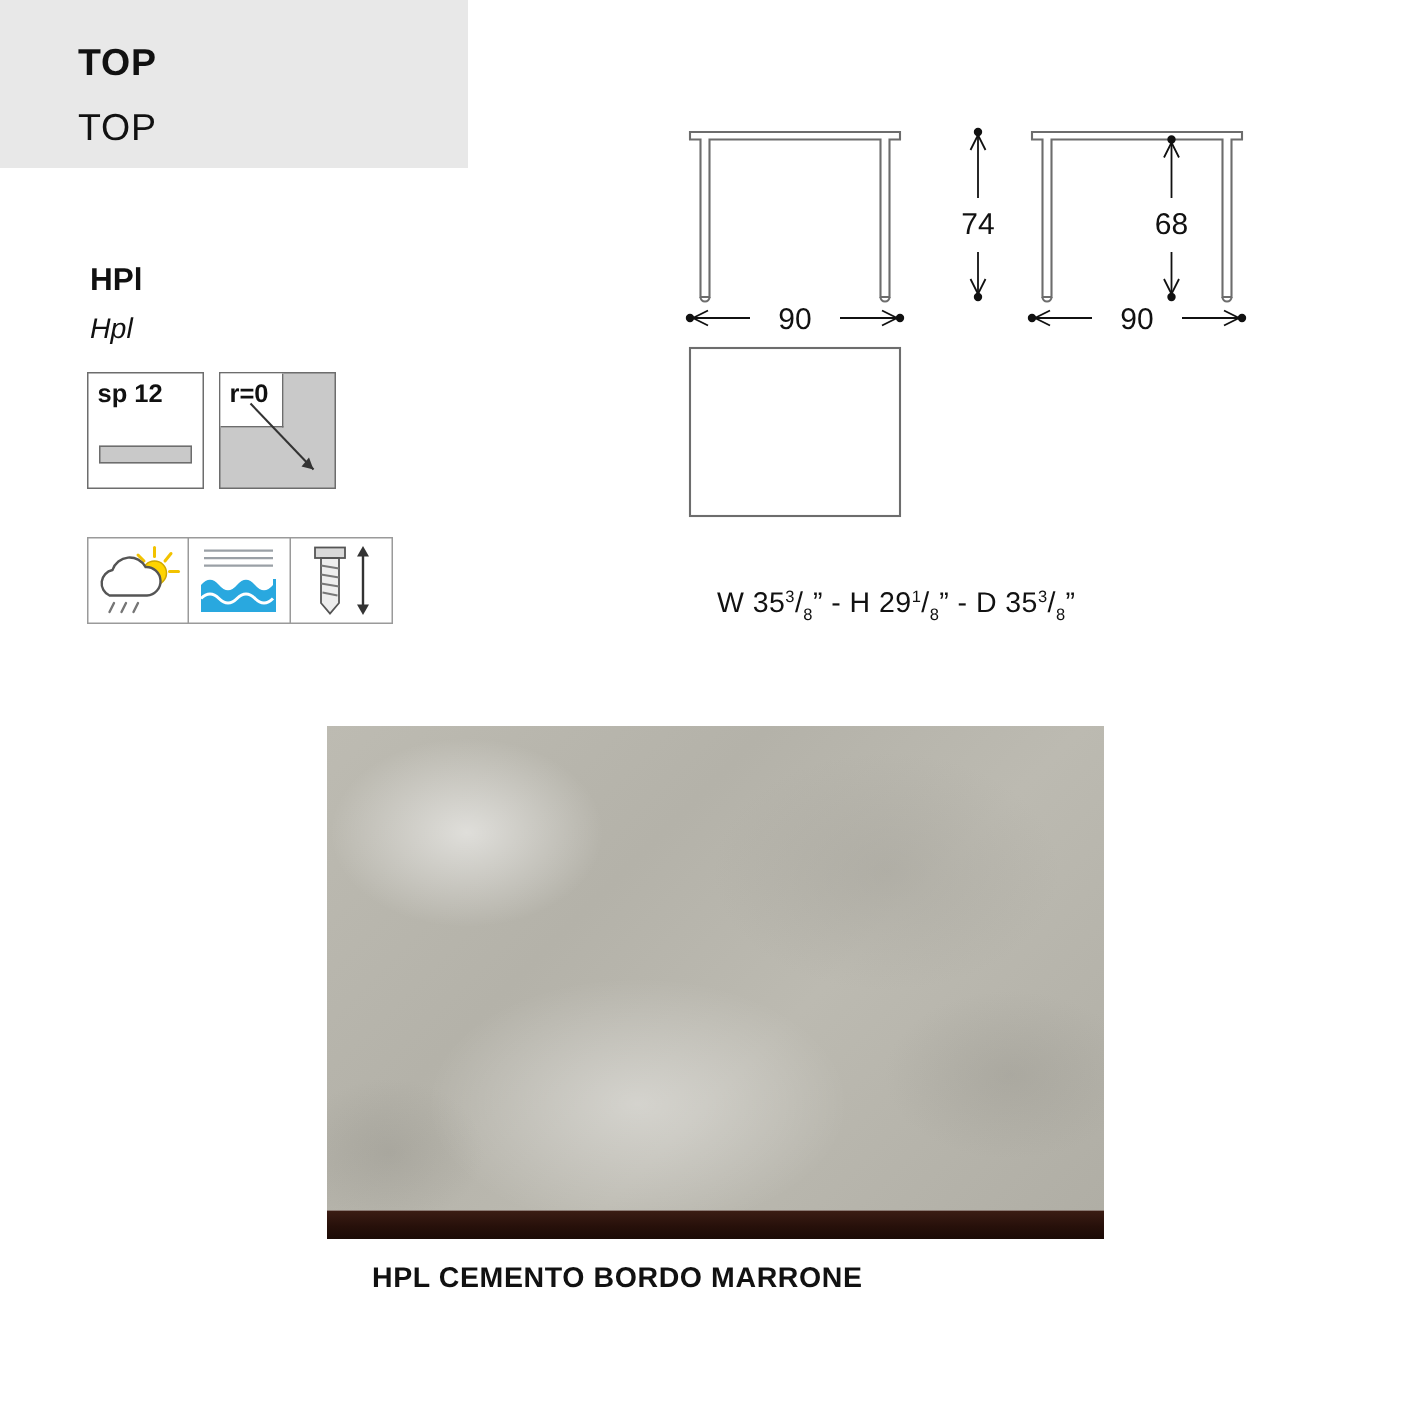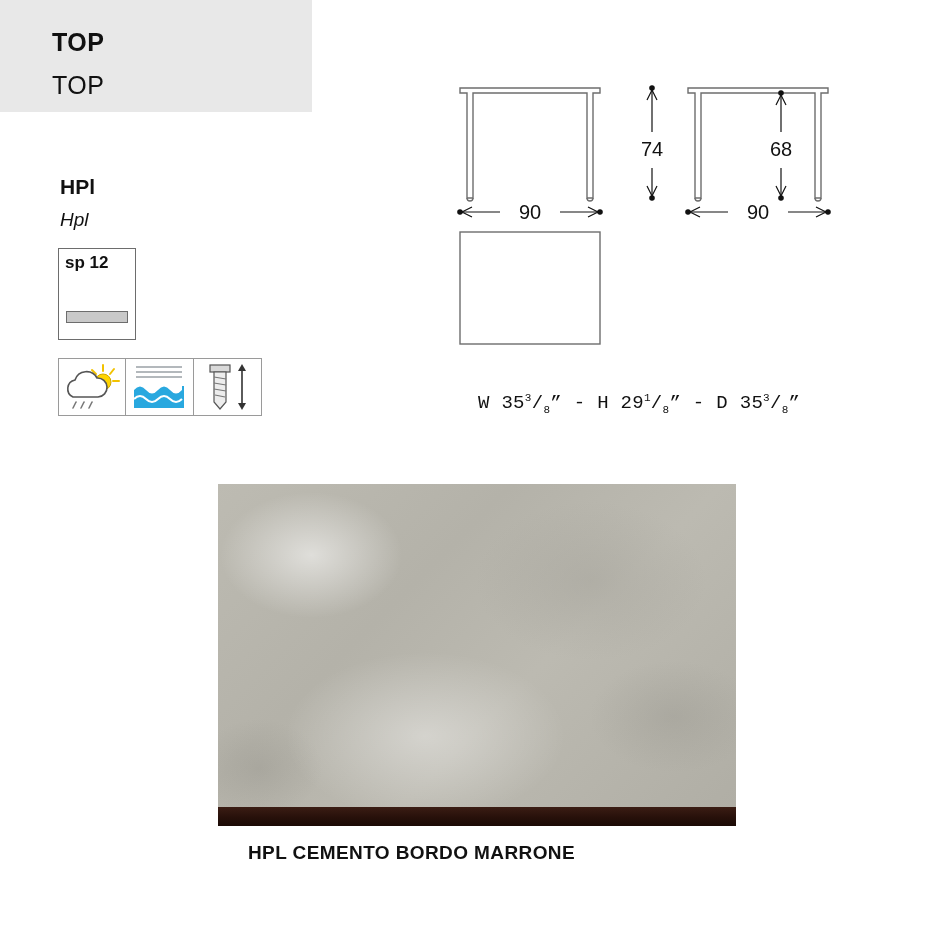--- a/index.html
+++ b/index.html
@@ -65,21 +65,21 @@
   
   .spec-row {
     position: absolute;
     left: 58px;
     top: 248px;
     display: flex;
     gap: 10px;
   }
   .spec-box {
     width: 78px;
-    height: 92px;
+    height: 78px;
     border: 1px solid #6d6d6d;
     background: #ffffff;
     position: relative;
     box-sizing: border-box;
     padding-left: 36px;
   }
   .spec-box .spec-label {
     position: absolute;
     left: 6px;
     top: 4px;
@@ -149,21 +149,21 @@
     fill: #111;
     font-family: "Liberation Sans", sans-serif;
   }
 
   .inches-line {
     position: absolute;
     left: 478px;
     top: 392px;
     font-size: 19px;
     color: #111;
-    font-family: Liberation Mono, monospace;
+    font-family: Liberation Sans, sans-serif;
     letter-spacing: 0.3px;
   }
   .inches-line sup, .inches-line sub {
     font-size: 11px;
   }
 
   
   .swatch-wrap {
     position: absolute;
     left: 218px;
@@ -211,20 +211,28 @@
 <div class="header-subtitle">TOP</div>
 
 <div class="mat-name">HPl</div>
 <div class="mat-name-it">Hpl</div>
 
 <div class="spec-row">
   <div class="spec-box thickness">
     <span class="spec-label">sp 12</span>
     <span class="bar"></span>
   </div>
+  <div class="spec-box radius">
+    <span class="inner-white"></span>
+    <span class="spec-label">r=0</span>
+    <svg class="arrow-svg" width="62" height="60" viewBox="0 0 62 60">
+      <line x1="8" y1="6" x2="50" y2="50" stroke="#333" stroke-width="1.4"></line>
+      <polygon points="50,50 42,48 47,42" fill="#333"></polygon>
+    </svg>
+  </div>
 </div>
 
 <div class="prop-row">
 
   <div class="prop-box">
     <svg width="66" height="56" viewBox="0 0 66 56">
       <g stroke="#f2c200" stroke-width="2" stroke-linecap="round">
         <line x1="44" y1="6" x2="44" y2="12"></line>
         <line x1="55" y1="10" x2="51" y2="15"></line>
         <line x1="33" y1="11" x2="37" y2="15"></line>

